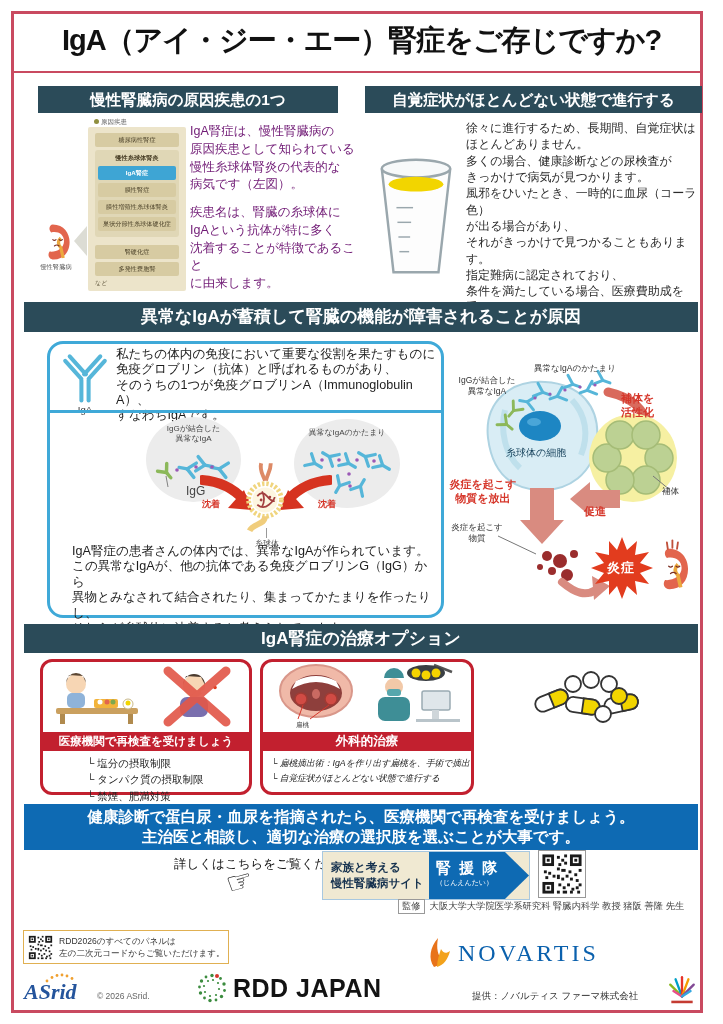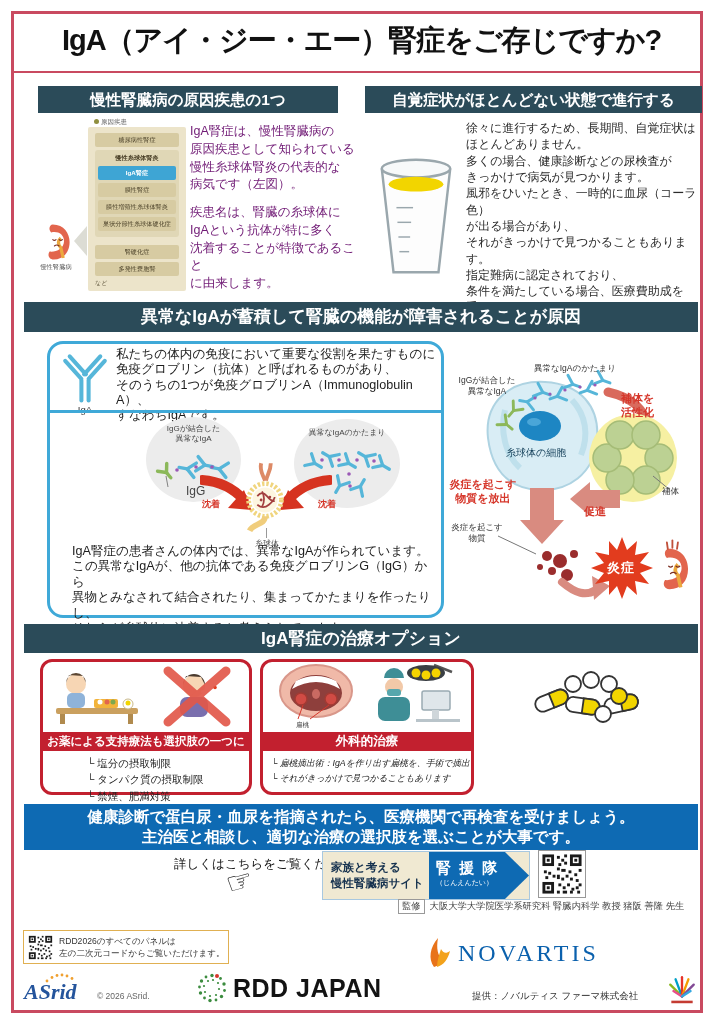--- a/index.html
+++ b/index.html
@@ -415,21 +415,21 @@
   <div class="abs pre lbl redtxt" id="m-release">炎症を起こす
 物質を放出</div>
   <div class="abs lbl redtxt" id="m-promote">促進</div>
   <div class="abs pre lbl" id="m-substance">炎症を起こす
 物質</div>
   <div class="abs lbl" id="m-inflam">炎症</div>
 
   <div class="abs teal" id="h-treat">IgA腎症の治療オプション</div>
 
   <div class="tcard" id="card1">
-    <div class="tc-bar">お薬による支持療法も選択肢の一つに</div>
+    <div class="tc-bar">医療機関で再検査を受けましょう</div>
     <div class="tc-b1">
       <div>└ 塩分の摂取制限</div>
       <div>└ タンパク質の摂取制限</div>
       <div>└ 禁煙、肥満対策</div>
     </div>
   </div>
   <svg class="abs" id="art1" width="194" height="62" viewBox="0 0 194 62">
     <circle cx="28" cy="18" r="10" fill="#f7d6b4"></circle>
     <path d="M18,17 a10,10 0 0 1 20,0 l-3,-7 -14,-1 z" fill="#5b4632"></path>
     <rect x="19" y="27" width="18" height="15" rx="5" fill="#8fb3d9"></rect>
@@ -450,21 +450,21 @@
     <g stroke="#e2584a" stroke-width="9" stroke-linecap="round" opacity="0.92">
       <line x1="120" y1="5" x2="178" y2="56"></line>
         <line x1="178" y1="5" x2="120" y2="56"></line>
     </g>
   </svg>
 
   <div class="tcard" id="card2">
     <div class="tc-bar">外科的治療</div>
     <div class="tc-b2">
       <div>└ 扁桃摘出術：IgAを作り出す扁桃を、手術で摘出</div>
-      <div>└ それがきっかけで見つかることもあります</div>
+      <div>└ 自覚症状がほとんどない状態で進行する</div>
     </div>
   </div>
   <svg class="abs" id="art2-mouth" width="80" height="58" viewBox="0 0 80 58">
     <ellipse cx="40" cy="28" rx="36" ry="26" fill="#f0b9a8" stroke="#d9978a" stroke-width="2"></ellipse>
     <ellipse cx="40" cy="30" rx="26" ry="18" fill="#8e3f3c"></ellipse>
     <path d="M16,26 q24,-14 48,0 l-4,-8 q-20,-10 -40,0 z" fill="#fff"></path>
     <ellipse cx="40" cy="31" rx="4" ry="5" fill="#c96a62"></ellipse>
     <circle cx="25" cy="36" r="6" fill="#d14b44" stroke="#a33a33" stroke-width="1.5"></circle>
     <circle cx="55" cy="36" r="6" fill="#d14b44" stroke="#a33a33" stroke-width="1.5"></circle>
     <line x1="27" y1="42" x2="22" y2="56" stroke="#d6372b" stroke-width="1"></line>

